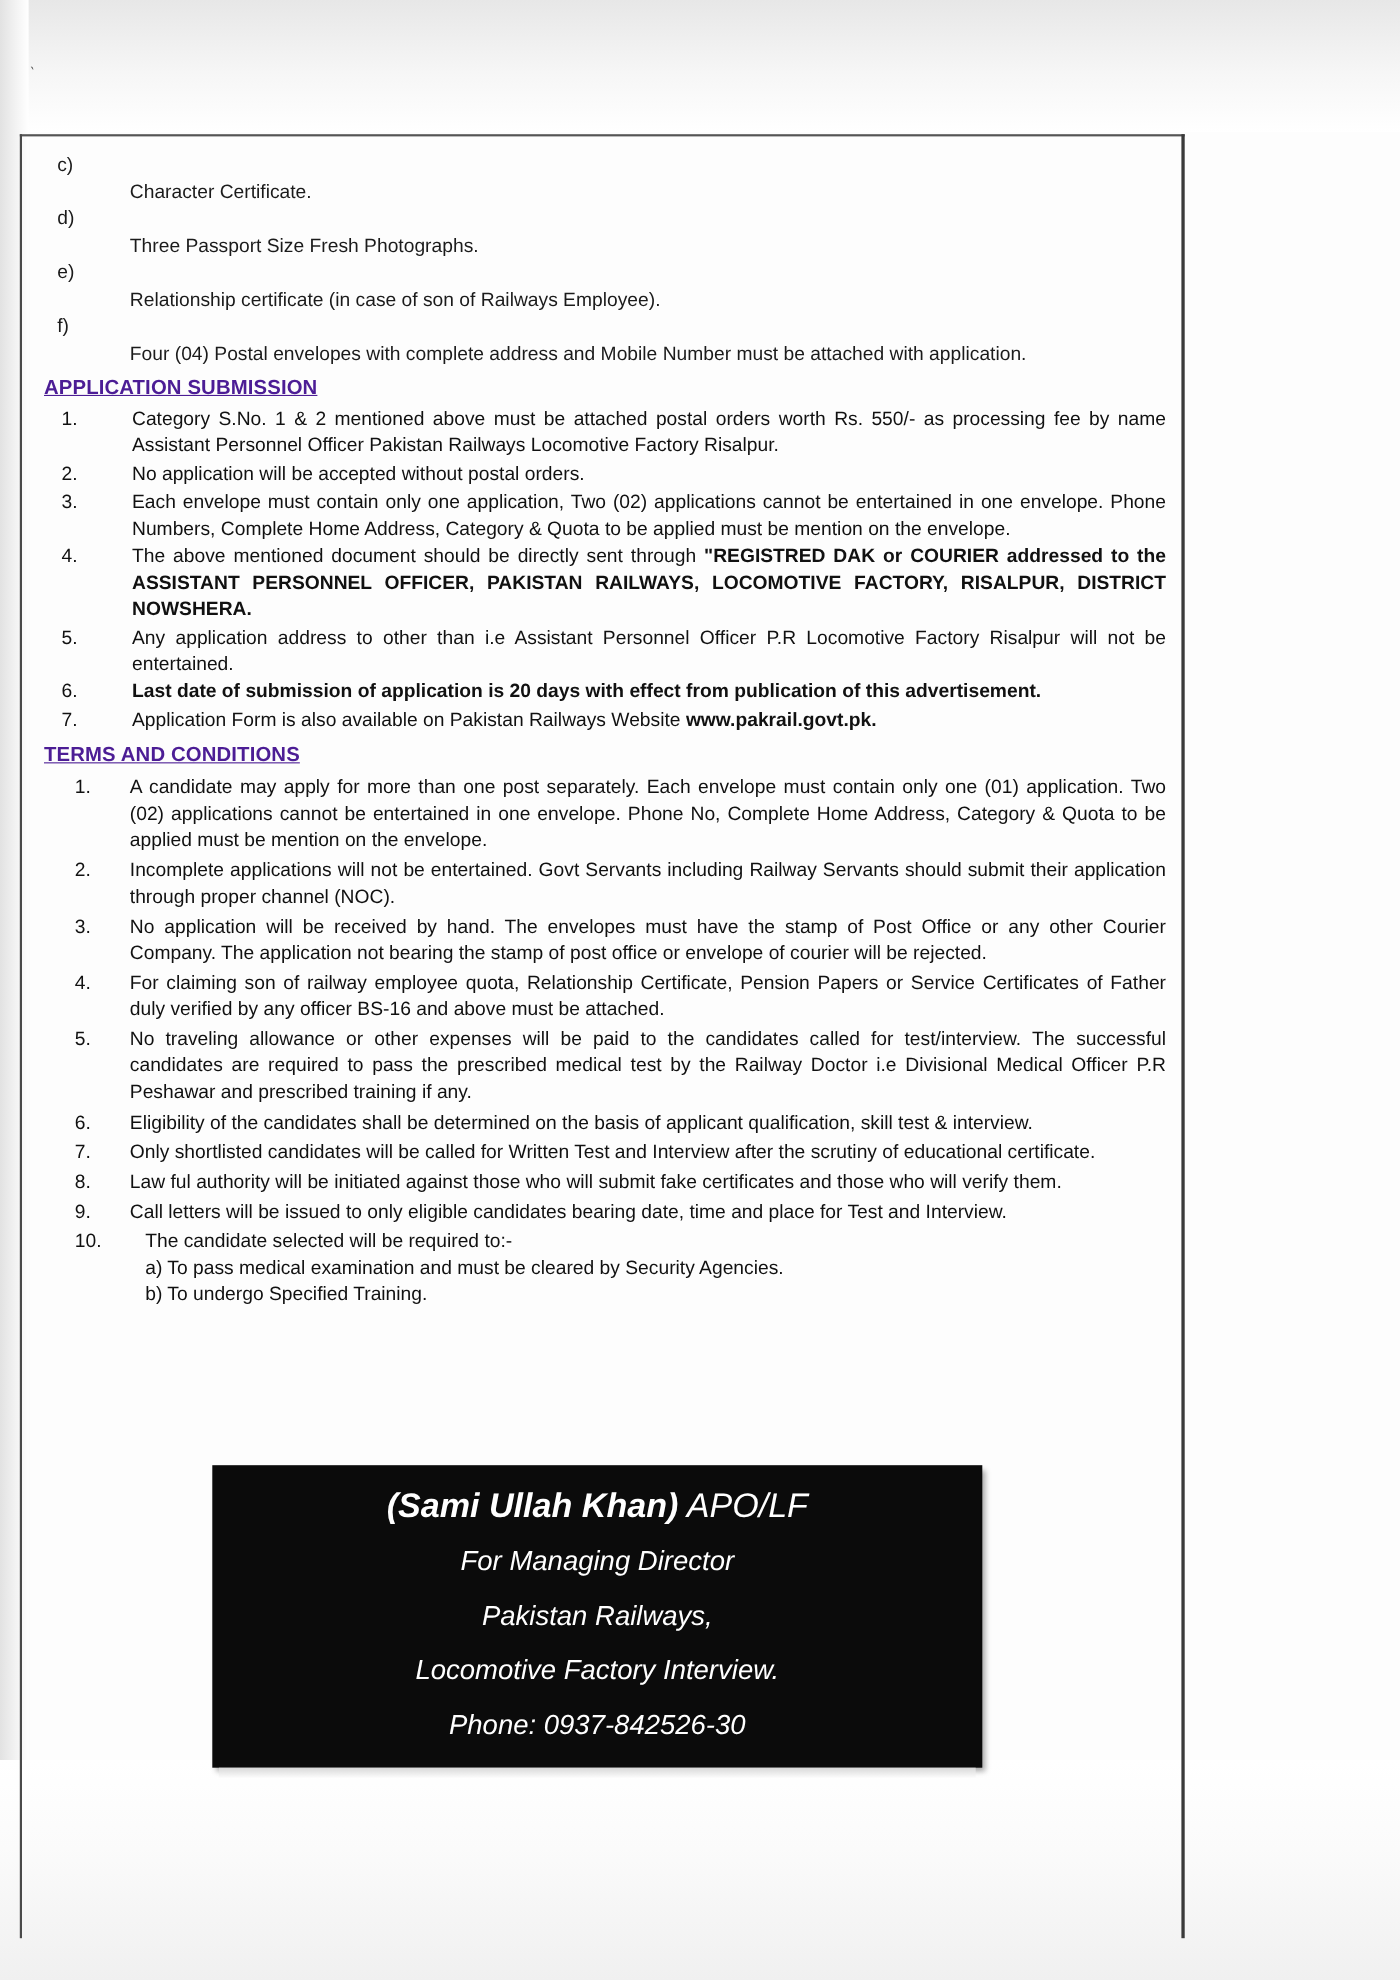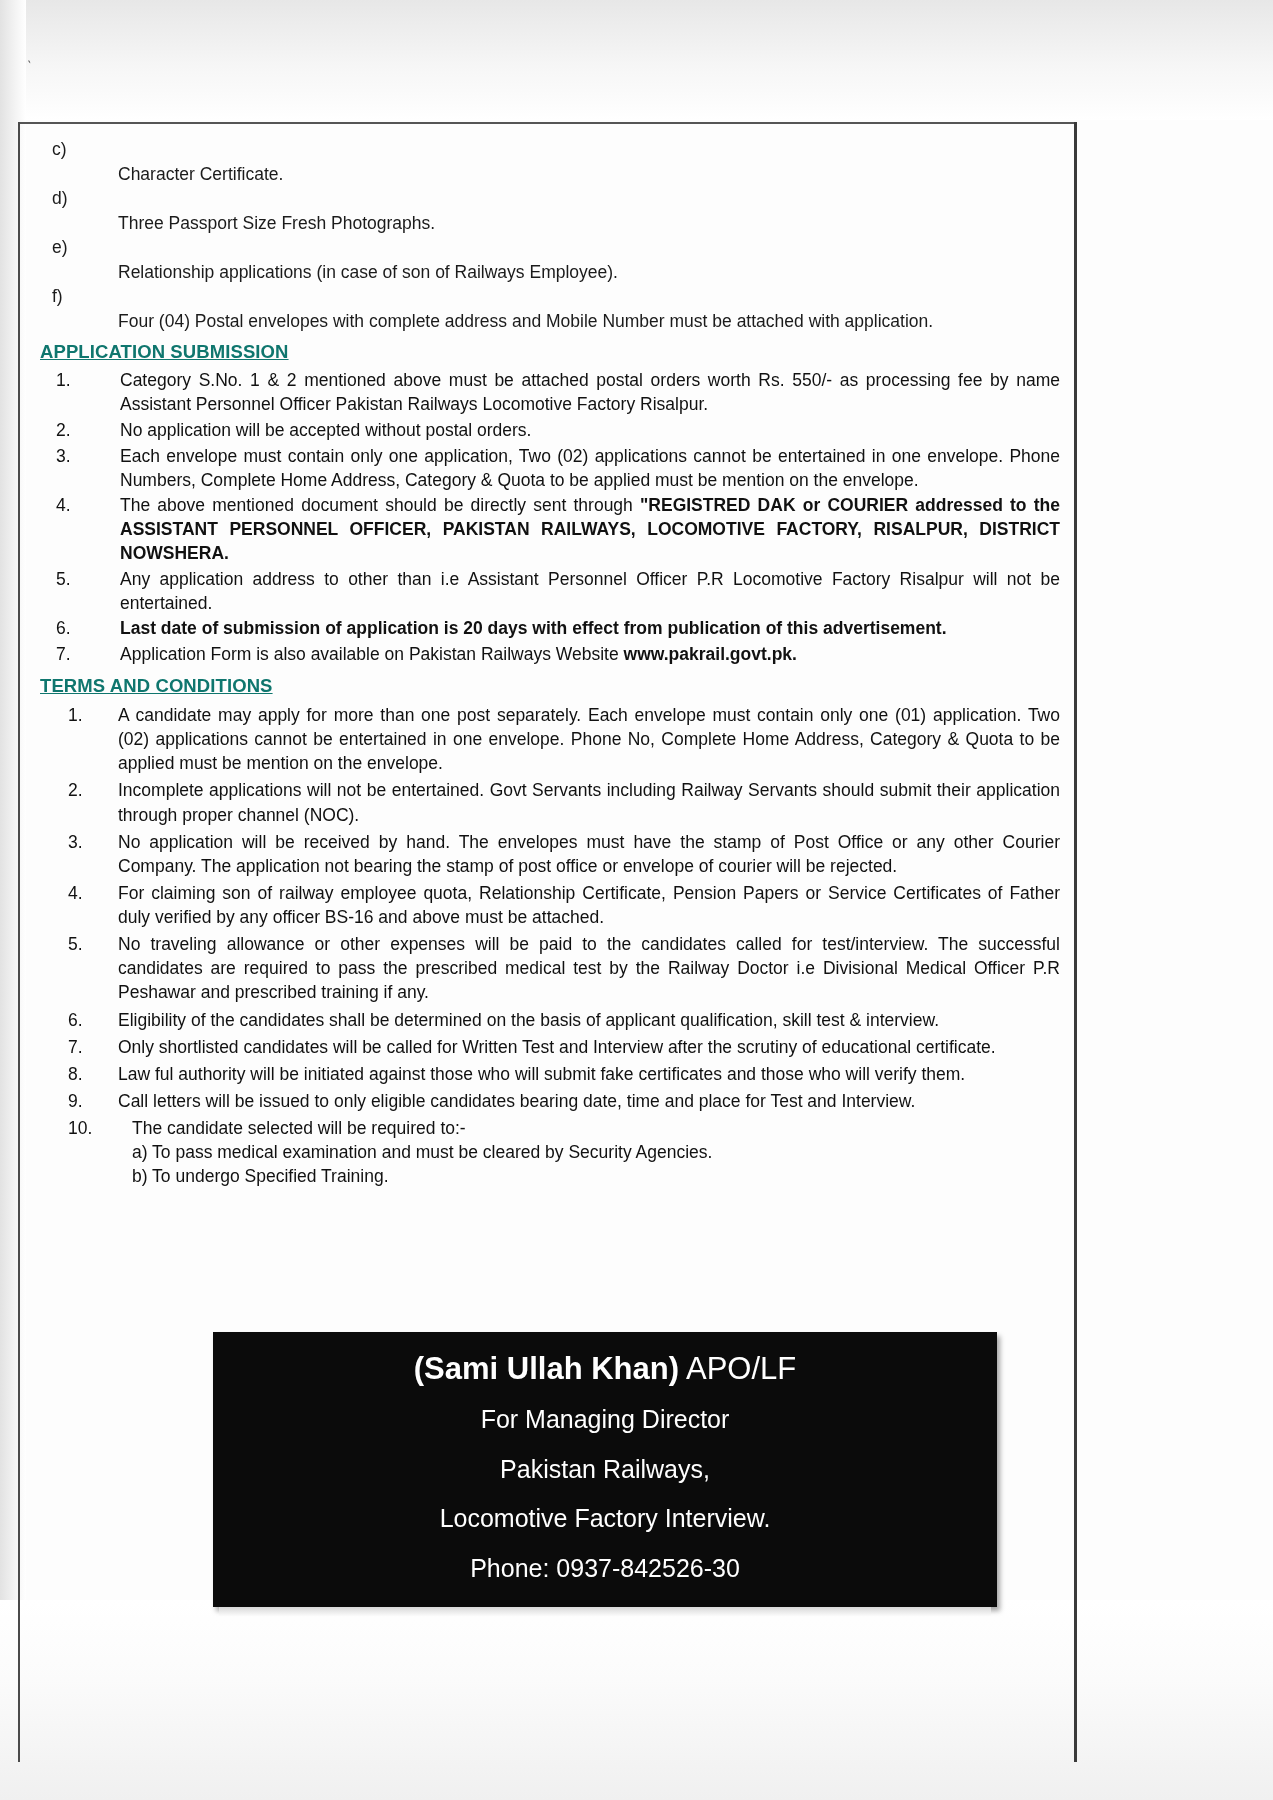--- a/index.html
+++ b/index.html
@@ -108,21 +108,21 @@
     text-align: justify;
     margin-top: 25px;
   }
 
   .section-head {
     font-size: 18.5px;
     font-weight: bold;
     text-decoration: underline;
     margin: 8px 0 6px 0;
     letter-spacing: .1px;
-    color: #0f766e;
+    color: #4c1d95;
   }
 
   .num-row {
     display: flex;
     align-items: flex-start;
     font-size: 17.5px;
     line-height: 1.36;
     margin-bottom: 2px;
   }
   .num-row .marker {
@@ -139,23 +139,24 @@
   .terms .num-row .marker { width: 78px; padding-left: 28px; }
   .terms .num-row { margin-bottom: 3px; line-height: 1.38; }
 
   b, strong { font-weight: bold; }
 
   .inner-line { display: block; margin-left: 14px; }
 
   
   .sign-block-wrap {
     position: absolute;
-    left: 213px;
+    left: 193px;
     top: 1332px;
-    width: 784px;
+    width: 700px;
+    font-style: italic;
   }
   .sign-block {
     background: #0b0b0b;
     color: #ffffff;
     padding: 18px 10px 22px 10px;
     text-align: center;
     box-shadow: 3px 4px 5px rgba(0,0,0,.35);
   }
   .sign-name {
     font-size: 31px;
@@ -195,21 +196,21 @@
     <li class="row">
       <span class="marker">c)</span>
       <span class="body">Character Certificate.</span>
     </li>
     <li class="row">
       <span class="marker">d)</span>
       <span class="body">Three Passport Size Fresh Photographs.</span>
     </li>
     <li class="row">
       <span class="marker">e)</span>
-      <span class="body">Relationship applications (in case of son of Railways Employee).</span>
+      <span class="body">Relationship certificate (in case of son of Railways Employee).</span>
     </li>
     <li class="row">
       <span class="marker">f)</span>
       <span class="body">Four (04) Postal envelopes with complete address and Mobile Number must be attached with application.</span>
     </li>
   </ul>
 
   <div class="section-head">APPLICATION SUBMISSION</div>
 
   <ol class="plain submission">

